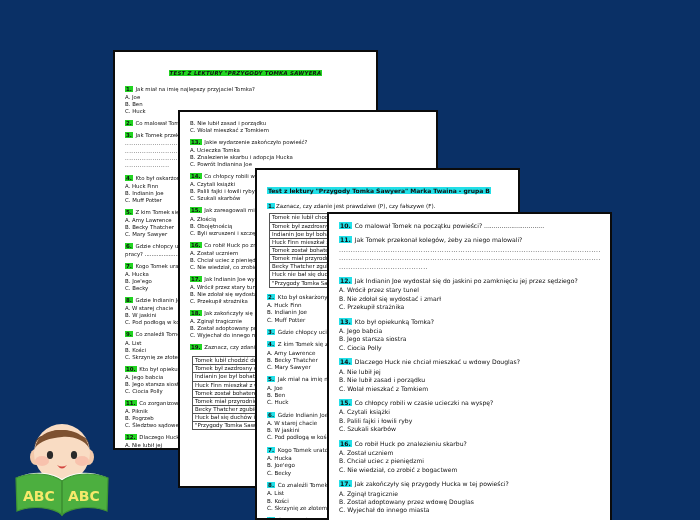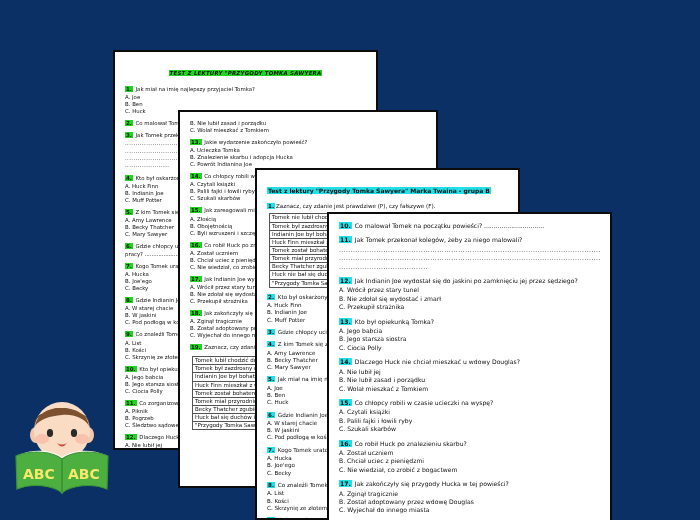--- a/index.html
+++ b/index.html
@@ -72,21 +72,21 @@
     border:.6px solid #555;
     font-size:5.5px;
     line-height:1.3;
     padding:0 2px;
     vertical-align:top;
     white-space:normal;
   }
   .tf-table td.c2{width:26px;}
 
   
-  #logo{position:absolute;left:8px;top:393px;width:130px;height:105px;z-index:6;}
+  #logo{position:absolute;left:8px;top:415px;width:130px;height:105px;z-index:6;}
   #logo svg{display:block;width:130px;height:105px;}
 </style>
 </head>
 <body>
 
 <div class="stage">
 
   <div class="sheet" id="doc1">
     <div class="pad">
       <div class="ttl-wrap">

